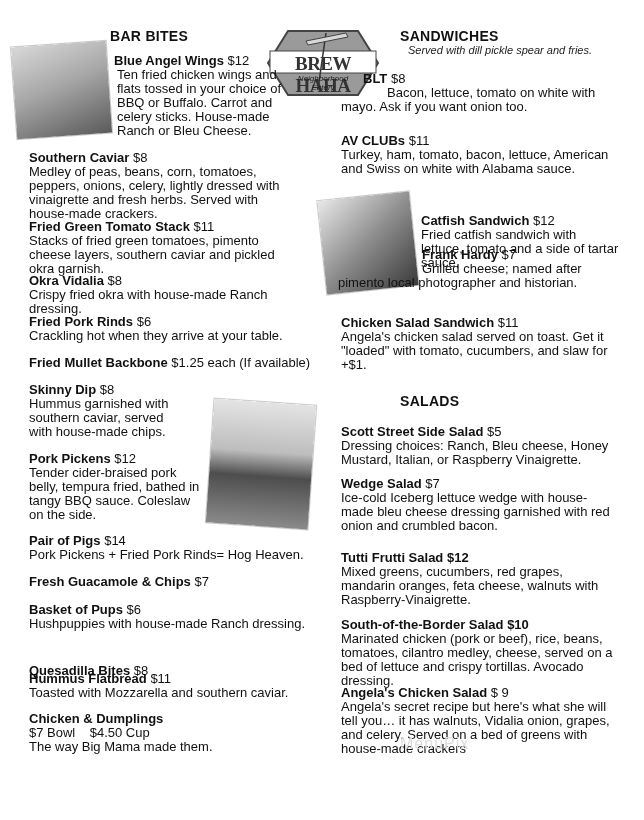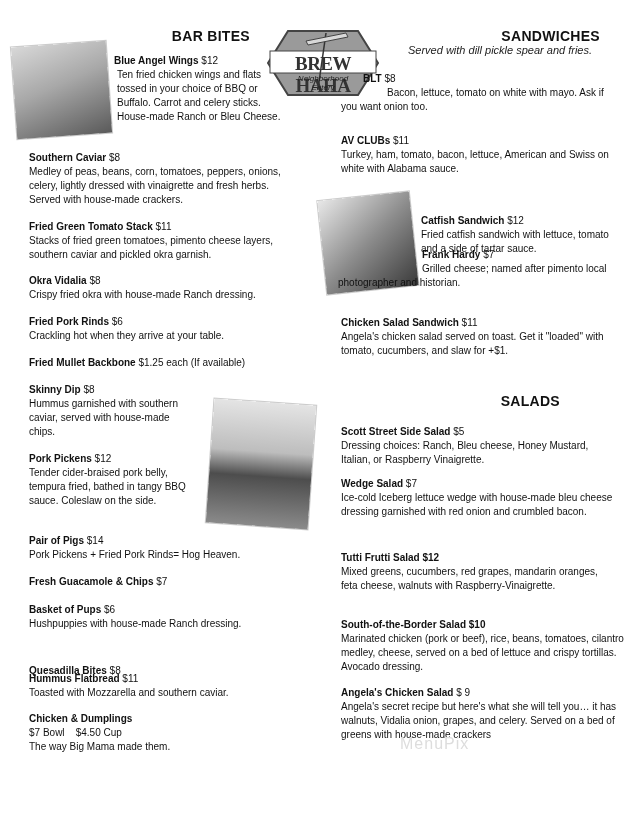--- a/index.html
+++ b/index.html
@@ -1,20 +1,20 @@
 <!DOCTYPE html>
 <html><head>
 <meta charset="utf-8">
 <style>
   html, body { margin:0; padding:0; background:#ffffff; }
   body { width:644px; height:820px; position:relative; overflow:hidden; font-family:"Liberation Sans", sans-serif; color:#111; }
   .abs { position:absolute; }
-  .sec-title { font-weight:bold; font-size:14px; letter-spacing:0.3px; text-align:right; }
+  .sec-title { font-weight:bold; font-size:14px; letter-spacing:0.3px; text-align:left; }
   .sub { font-style:italic; font-size:11px; text-align:center; color:#222; }
-  .item { position:absolute; font-size:10px; line-height:14px; }
+  .item { position:absolute; font-size:13px; line-height:14px; }
   .name { font-weight:bold; }
   .price { font-weight:normal; }
   .desc { display:block; }
   .photo { position:absolute; background:linear-gradient(160deg,#d8d8d8 0%,#a8a8a8 45%,#5a5a5a 100%); box-shadow:0 0 0 1px #ccc; }
   .logo { position:absolute; left:266px; top:27px; width:114px; height:72px; }
   .watermark { position:absolute; left:400px; top:735px; font-size:16px; color:#ddd; letter-spacing:1px; }
 </style>
 </head>
 <body>
 

